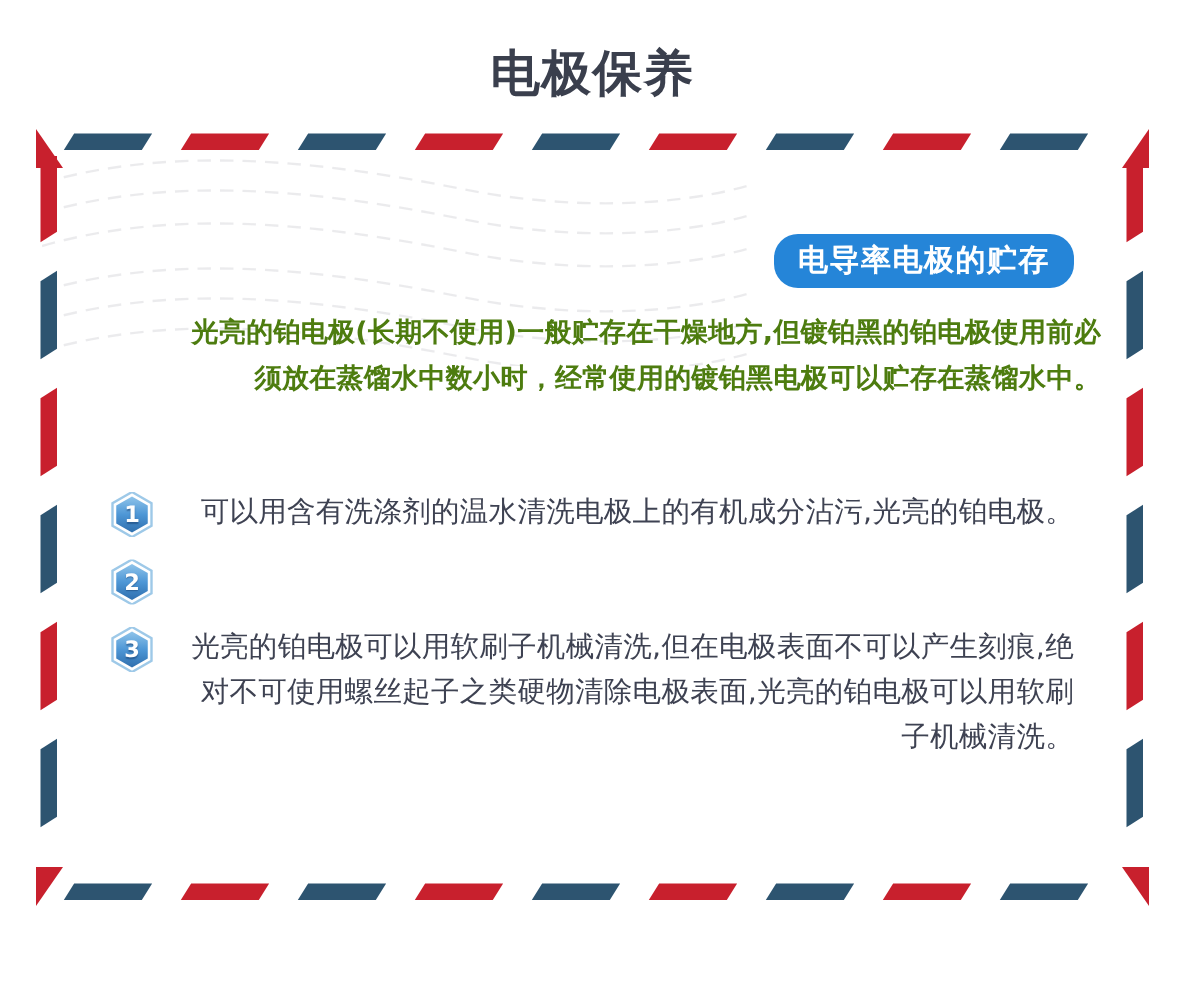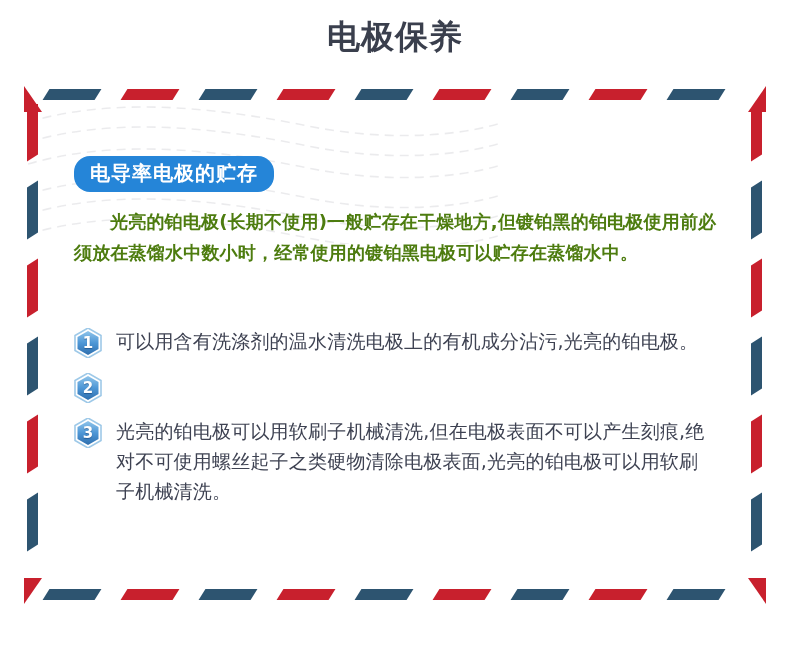--- a/index.html
+++ b/index.html
@@ -13,32 +13,33 @@
     overflow: hidden;
   }
 
   
   .page-title {
     text-align: center;
     font-size: 33px;
     font-weight: 700;
     color: #3a3f4d;
     letter-spacing: 1px;
-    padding-top: 16px;
+    padding-top: 28px;
     line-height: 1.3;
     font-family: "DejaVu Sans", "Liberation Sans", sans-serif;
   }
 
   
   .card {
     position: absolute;
     left: 24px;
     top: 86px;
     width: 742px;
     height: 518px;
+    text-align: right;
   }
 
   
   .wave-deco {
     position: absolute;
     left: 4px;
     top: 8px;
     width: 470px;
     height: 150px;
     opacity: 0.5;

